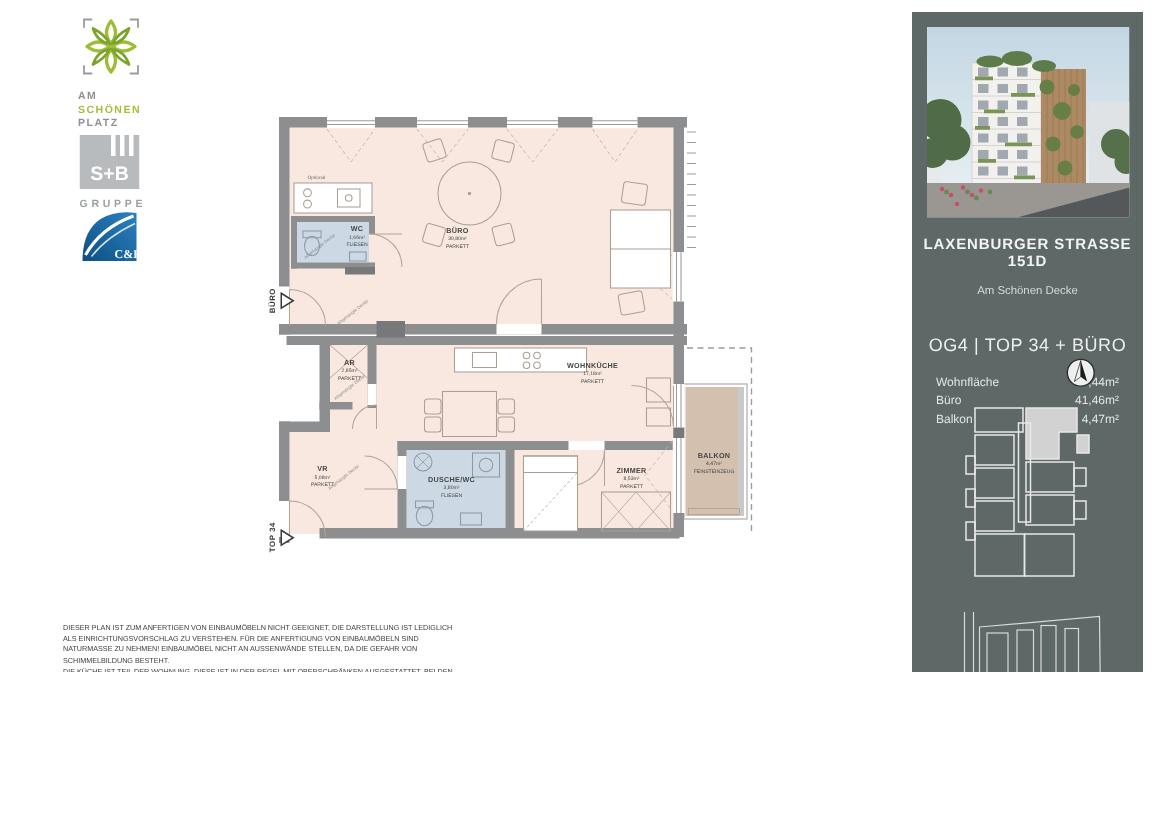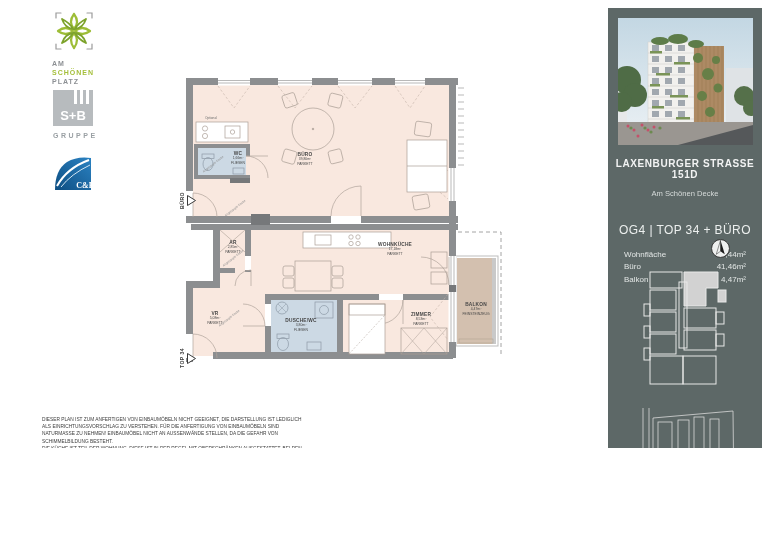--- a/index.html
+++ b/index.html
@@ -79,21 +79,21 @@
     <svg width="40" height="36" viewBox="0 0 40 36">
       <rect x="0" y="0" width="40" height="36" fill="#b7bbbe"></rect>
       <rect x="21" y="0" width="3" height="14" fill="#ffffff"></rect>
       <rect x="27" y="0" width="3" height="14" fill="#ffffff"></rect>
       <rect x="33" y="0" width="3" height="14" fill="#ffffff"></rect>
       <text x="20" y="30" text-anchor="middle" font-family="Liberation Sans, sans-serif" font-size="13" font-weight="bold" fill="#ffffff">S+B</text>
     </svg>
     <div class="sb-sub">GRUPPE</div>
   </div>
 
-  <div class="abs" style="left:53px;top:156px;">
+  <div class="abs" style="left:53px;top:140px;">
     <svg width="40" height="36" viewBox="0 0 40 36">
       <defs>
         <linearGradient id="cpg" x1="0" y1="1" x2="1" y2="0">
           <stop offset="0" stop-color="#0e4e82"></stop>
             <stop offset="1" stop-color="#2b82c2"></stop>
         </linearGradient>
       </defs>
       <path d="M2 34 Q2 14 14 6 Q24 0 38 2 L38 34 Z" fill="url(#cpg)"></path>
       <path d="M4 30 Q14 12 36 4" stroke="#ffffff" stroke-width="2" fill="none"></path>
       <path d="M8 31 Q18 18 37 9" stroke="#cfe3f2" stroke-width="1" fill="none"></path>

